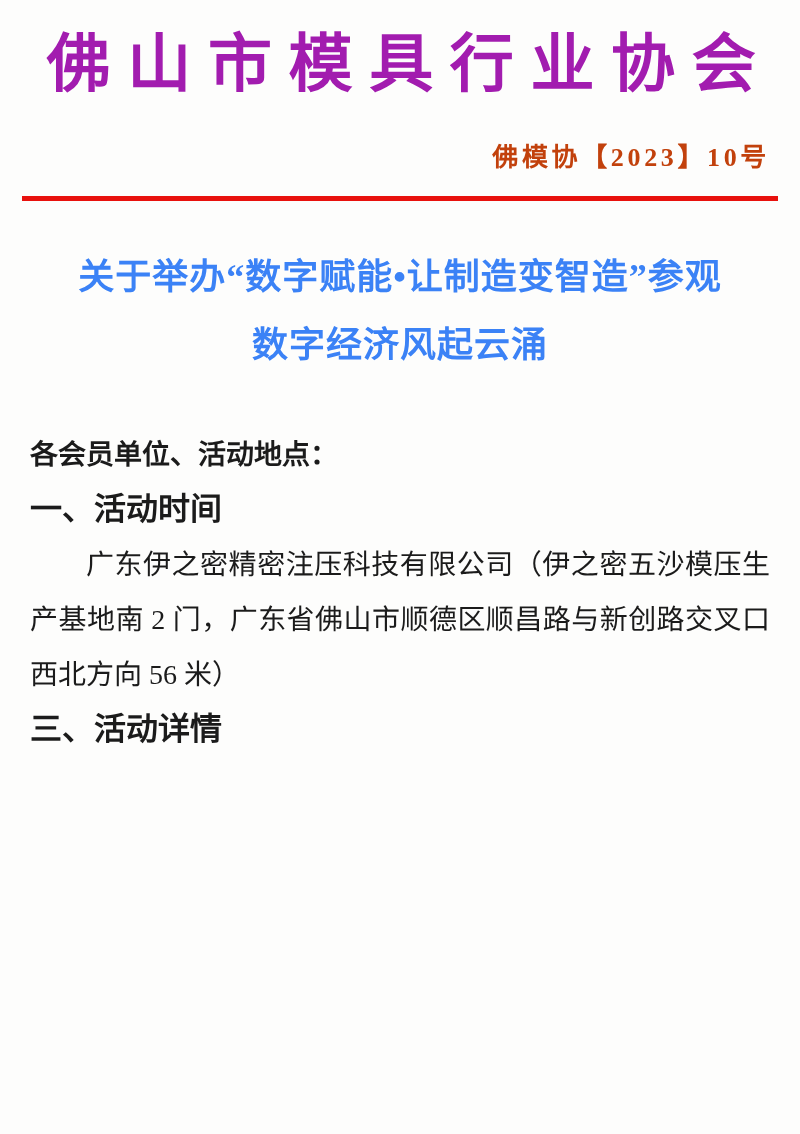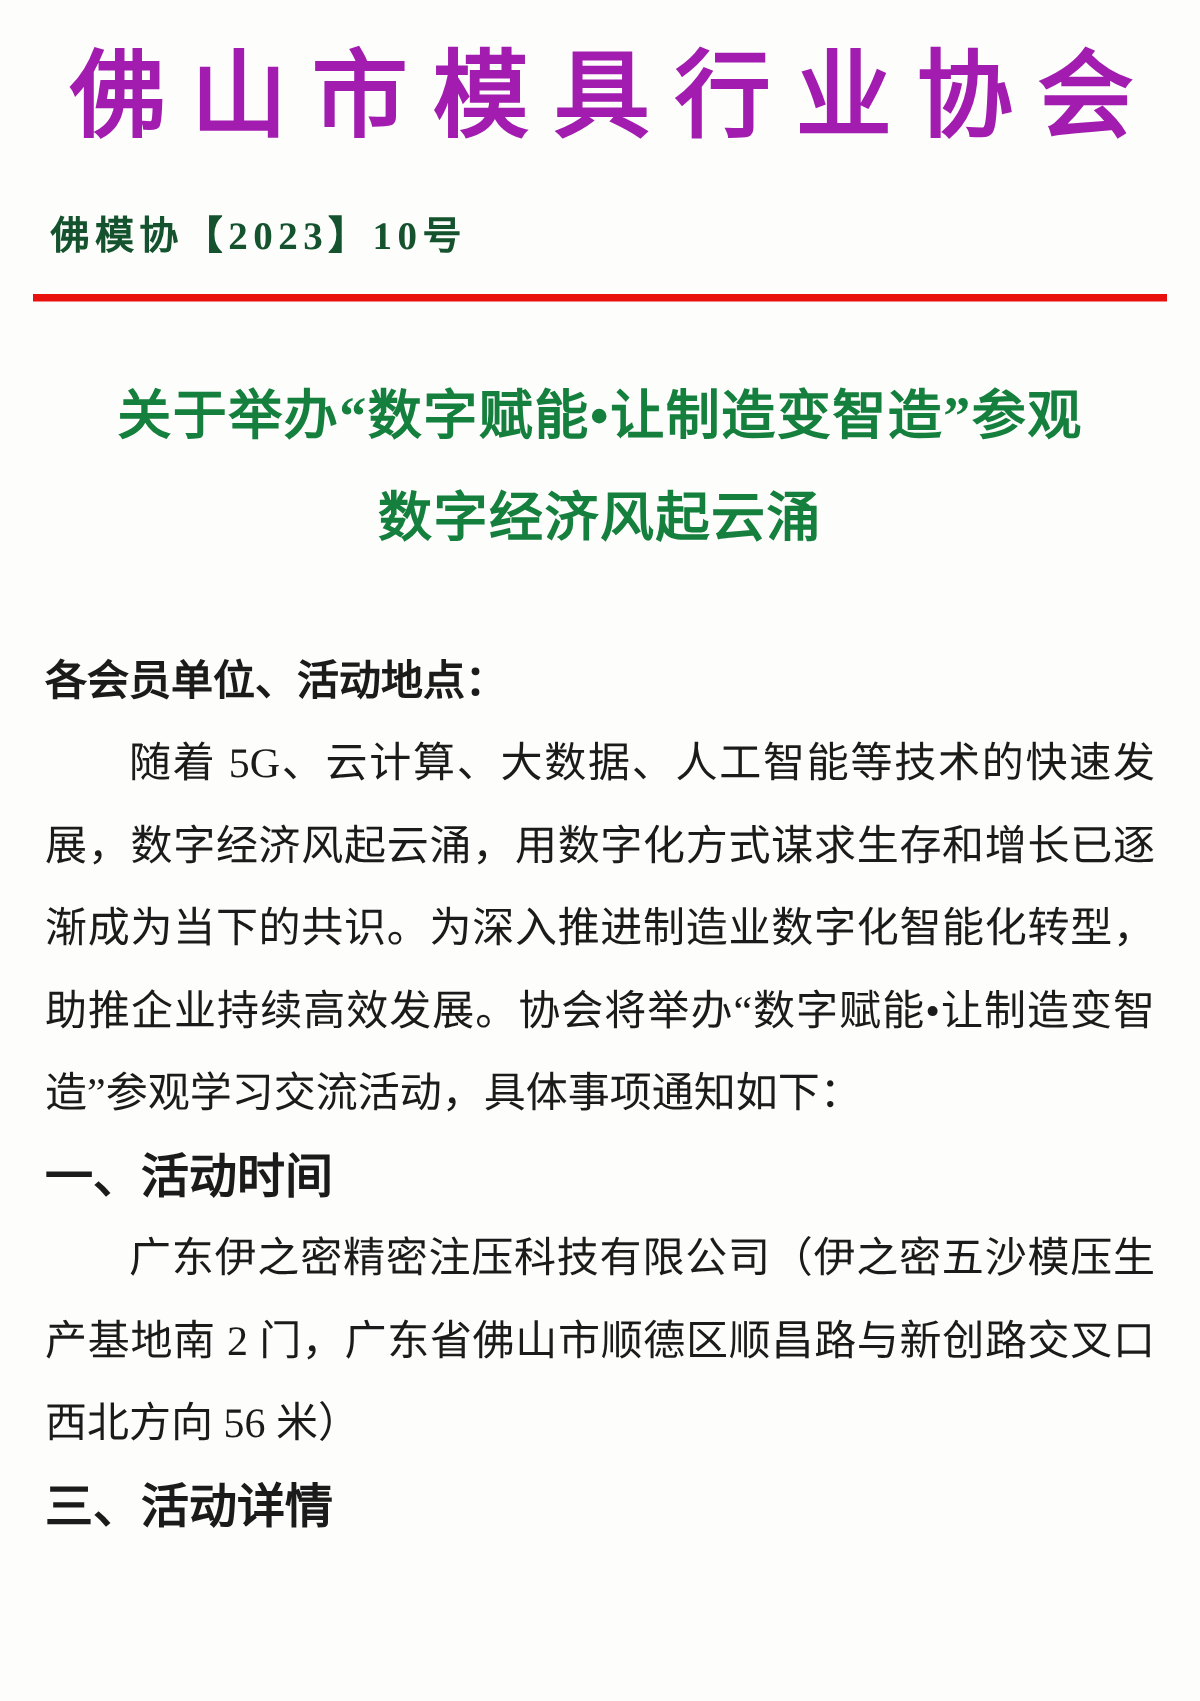--- a/index.html
+++ b/index.html
@@ -25,43 +25,43 @@
     font-size: 64px;
     font-weight: bold;
     text-align: center;
     letter-spacing: 0.26em;
     text-indent: 0.26em; 
     white-space: nowrap;
     line-height: 1.1;
   }
   .doc-number {
     margin-top: 36px;
-    text-align: left;
+    text-align: right;
     font-size: 26px;
     letter-spacing: 0.14em;
     text-indent: 0.14em;
     font-weight: bold;
-    color: #14532d;
+    color: #c2410c;
   }
   .red-rule {
     border: none;
     height: 5px;
     background: #e8110d;
     margin: 23px -8px 0 -8px;
   }
 
   
   .notice-title {
     margin: 42px 0 0 0;
     font-size: 36px;
     font-weight: bold;
     text-align: center;
     line-height: 68px;
     letter-spacing: 1px;
-    color: #15803d;
+    color: #3b82f6;
   }
   .notice-title span { display: block; }
 
   
   .doc-body {
     margin-top: 48px;
     font-size: 28px;
     line-height: 55px;
     text-align: justify;
   }
@@ -92,21 +92,20 @@
   </header>
 
   <h2 class="notice-title">
     <span>关于举办“数字赋能•让制造变智造”参观</span>
     <span>数字经济风起云涌</span>
   </h2>
 
   <div class="doc-body">
     <p class="salutation">各会员单位、活动地点：</p>
 
-    <p class="para">随着 5G、云计算、大数据、人工智能等技术的快速发展，数字经济风起云涌，用数字化方式谋求生存和增长已逐渐成为当下的共识。为深入推进制造业数字化智能化转型，助推企业持续高效发展。协会将举办“数字赋能•让制造变智造”参观学习交流活动，具体事项通知如下：</p>
 
     <p class="section-heading">一、活动时间</p>
 
     <p class="para">广东伊之密精密注压科技有限公司（伊之密五沙模压生产基地南 2 门，广东省佛山市顺德区顺昌路与新创路交叉口西北方向 56 米）</p>
 
     <p class="section-heading">三、活动详情</p>
   </div>
 
 </div>
 

